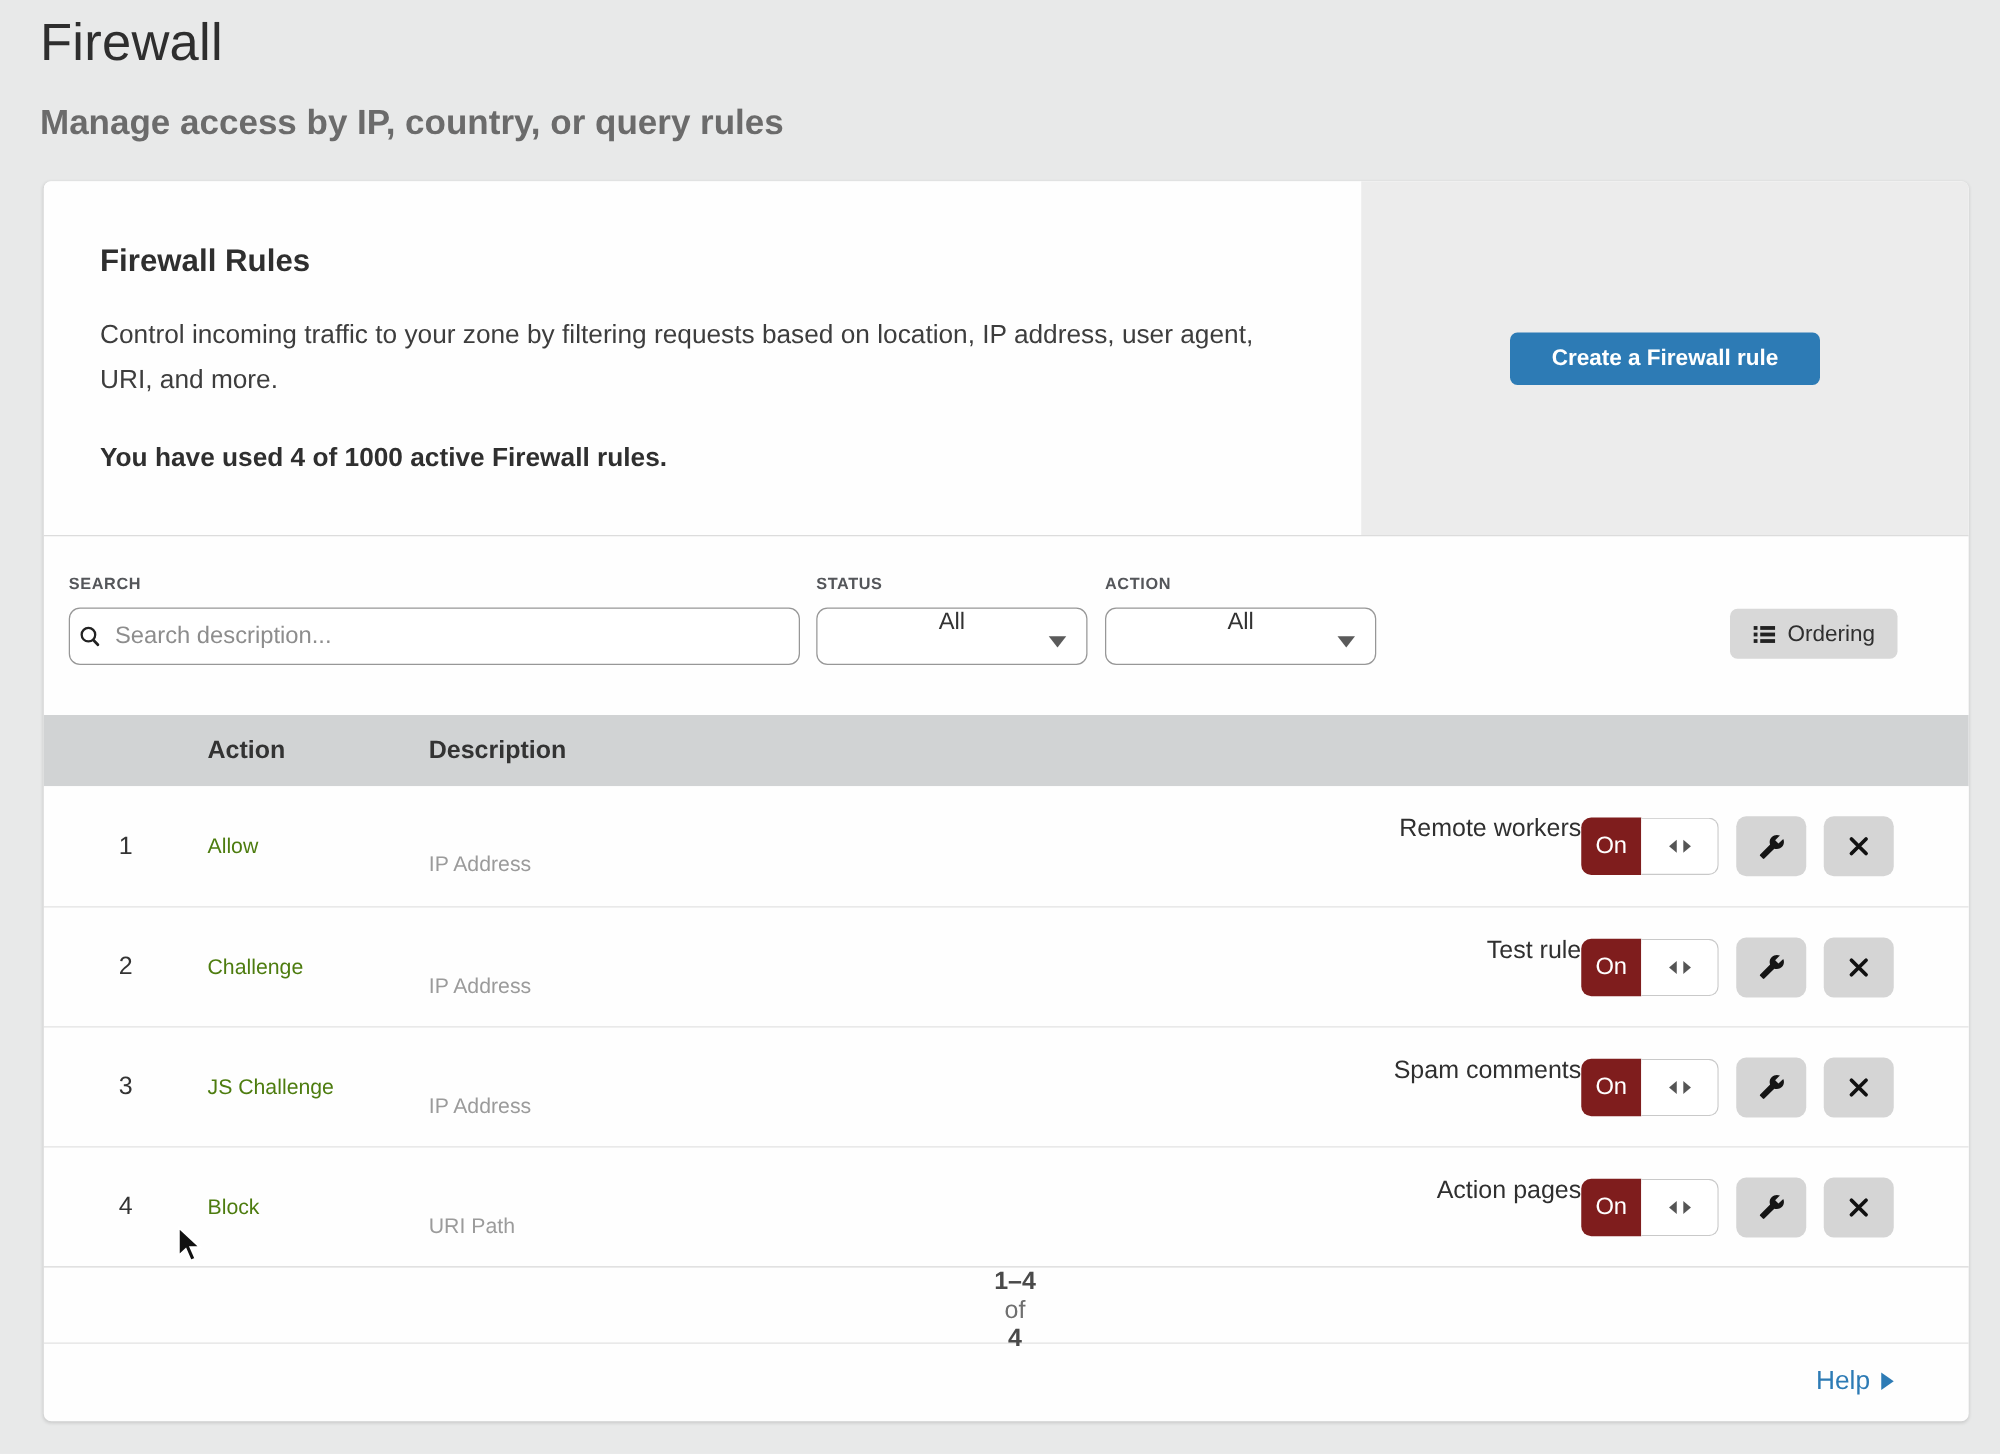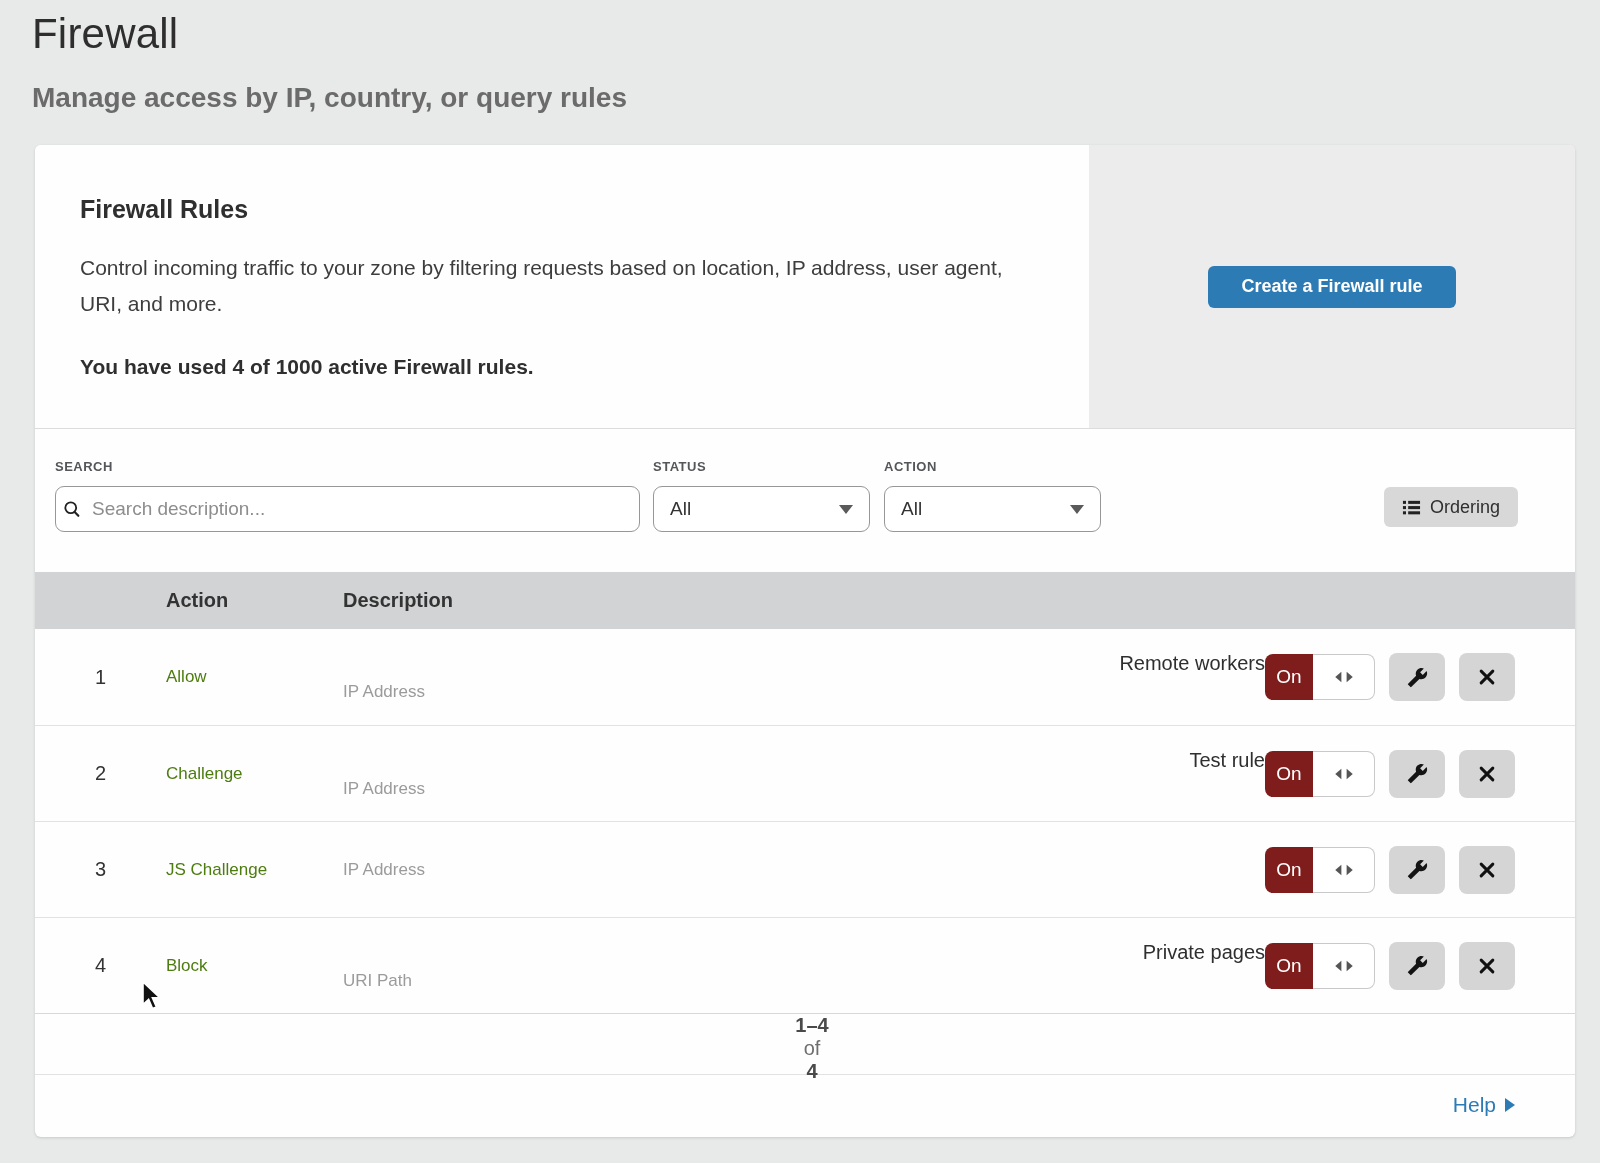--- a/index.html
+++ b/index.html
@@ -64,21 +64,21 @@
   .search-box input {
     border: none; outline: none; flex: 1;
     font-family: "Liberation Sans", sans-serif;
     font-size: 19px; color: #333; margin-left: 10px; background: transparent;
   }
   .search-box input::placeholder { color: #8d8d8d; }
   .select {
     width: 217px; height: 46px;
     border: 1px solid #979797; border-radius: 9px;
     background: #fff; display: flex; align-items: center;
-    padding: 0 16px; font-size: 19px; color: #333; cursor: pointer;
+    padding: 0 16px; font-size: 19px; color: #333; cursor: pointer; flex-direction: column;
   }
   .select .caret {
     margin-left: auto; width: 0; height: 0;
     border-left: 7px solid transparent; border-right: 7px solid transparent;
     border-top: 9px solid #5a5a5a;
   }
   .gap13 { width: 13px; } .gap14 { width: 14px; }
   .ordering-btn {
     margin-left: auto; margin-top: 28px;
     height: 40px; padding: 0 18px;
@@ -276,20 +276,21 @@
             <path d="M5 5 L19 19 M19 5 L5 19" stroke="#111" stroke-width="3.6" stroke-linecap="round"></path>
           </svg>
       </button>
     </div>
   </div>
 
   <div class="row">
     <div class="cell-num">3</div>
     <div class="cell-action">JS Challenge</div>
     <div class="cell-desc">
+      <div class="desc-title">Spam comments</div>
       <div class="desc-sub">IP Address</div>
     </div>
     <div class="controls">
       <div class="toggle">
         <div class="toggle-on">On</div>
         <div class="toggle-arrows">
           <svg width="22" height="14" viewBox="0 0 24 16">
               <polygon points="9,2 9,14 2,8" fill="#555"></polygon>
               <polygon points="15,2 15,14 22,8" fill="#555"></polygon>
             </svg>
@@ -305,21 +306,21 @@
             <path d="M5 5 L19 19 M19 5 L5 19" stroke="#111" stroke-width="3.6" stroke-linecap="round"></path>
           </svg>
       </button>
     </div>
   </div>
 
   <div class="row">
     <div class="cell-num">4</div>
     <div class="cell-action">Block</div>
     <div class="cell-desc">
-      <div class="desc-title">Private pages</div>
+      <div class="desc-title">Action pages</div>
       <div class="desc-sub">URI Path</div>
     </div>
     <div class="controls">
       <div class="toggle">
         <div class="toggle-on">On</div>
         <div class="toggle-arrows">
           <svg width="22" height="14" viewBox="0 0 24 16">
               <polygon points="9,2 9,14 2,8" fill="#555"></polygon>
               <polygon points="15,2 15,14 22,8" fill="#555"></polygon>
             </svg>

